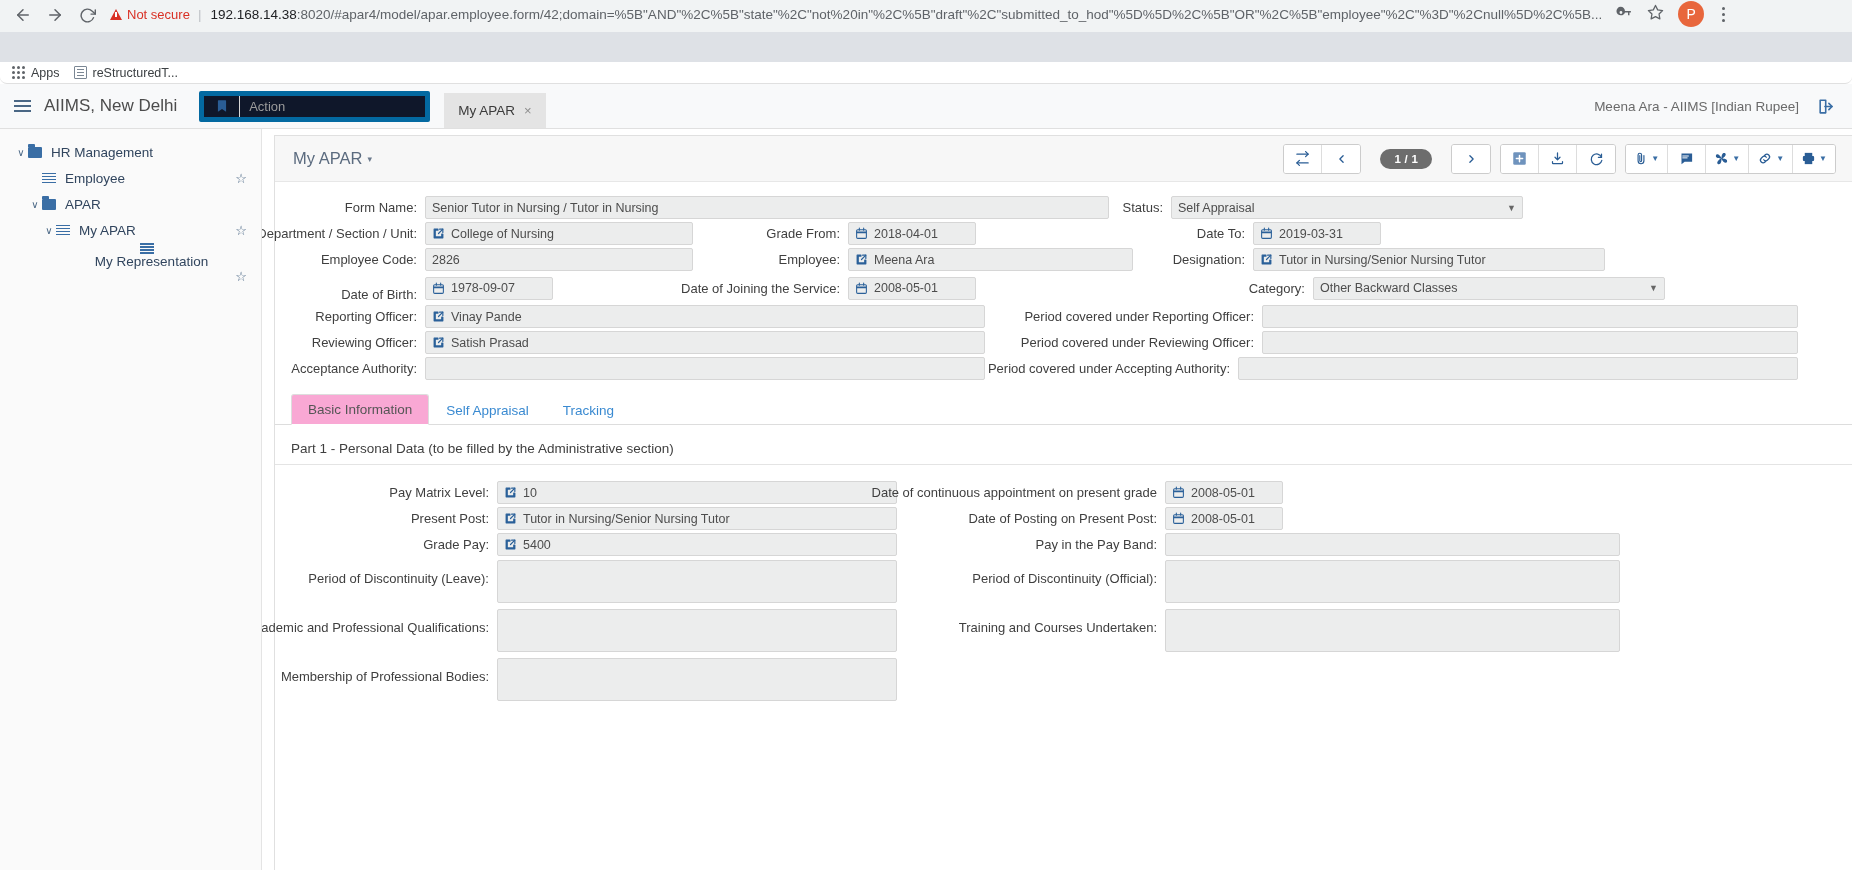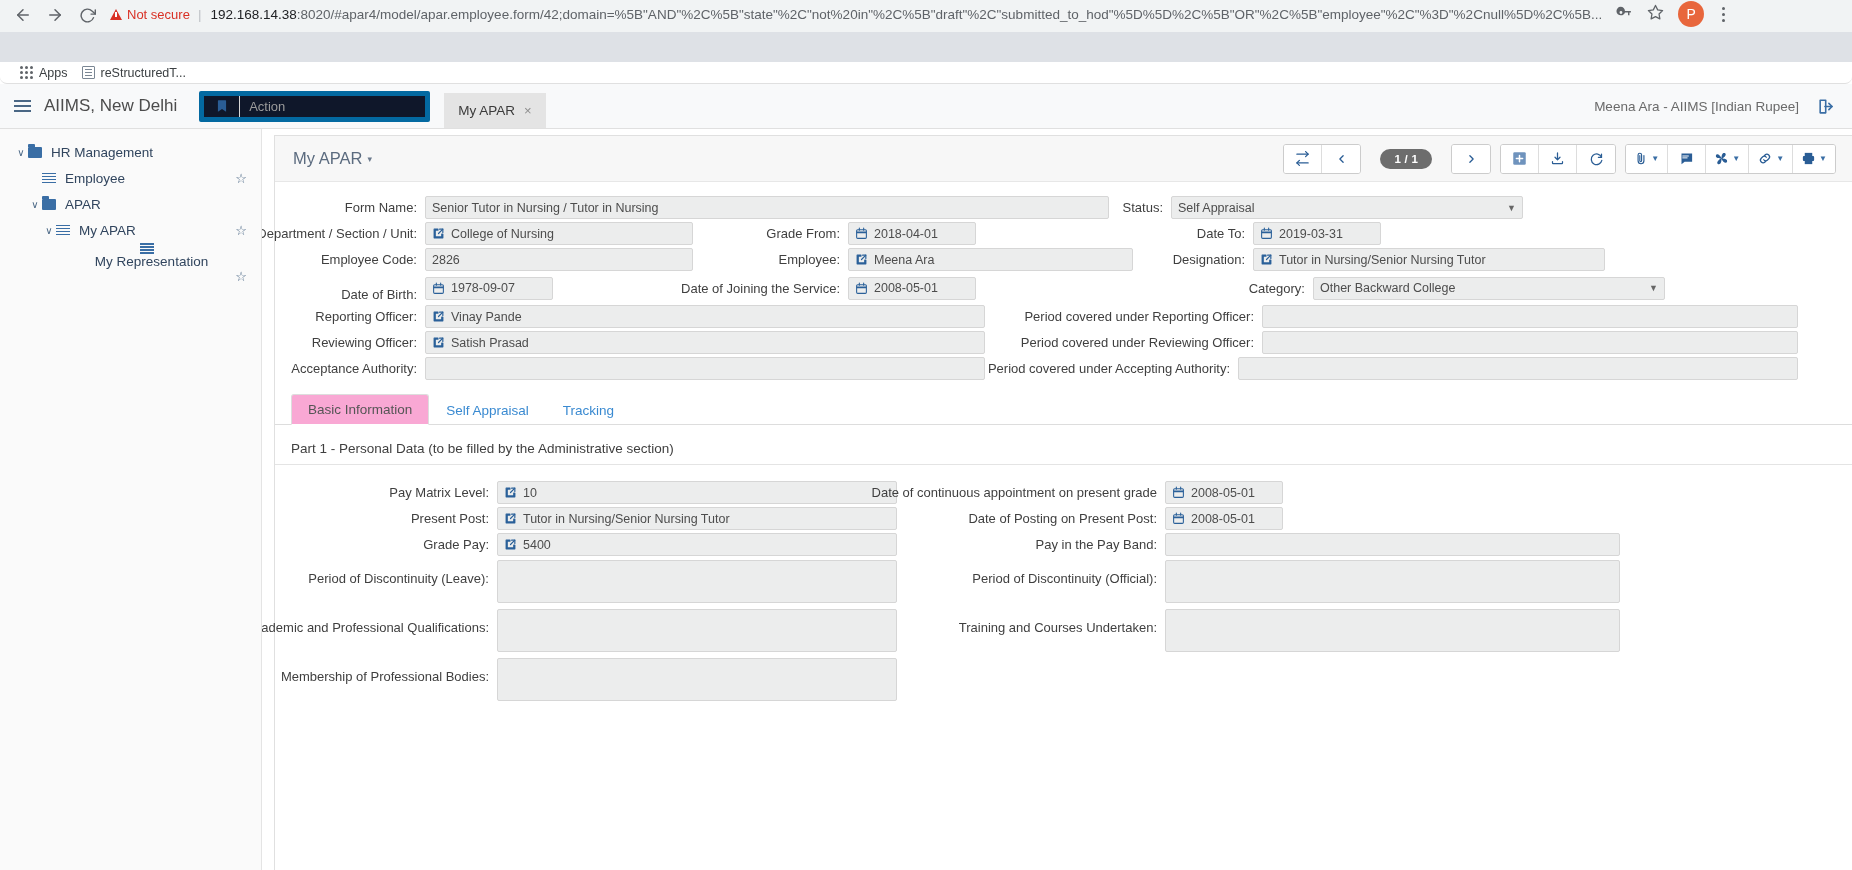--- a/index.html
+++ b/index.html
@@ -100,21 +100,21 @@
     display: flex; flex-direction: column; gap: 3px; align-items: center;
     padding: 0 4px;
   }
   .kebab span { width: 3px; height: 3px; border-radius: 50%; background: #5f6368; display:block; }
 
   .bookmark-bar {
     height: 22px;
     background: #fff;
     display: flex;
     align-items: center;
-    padding: 0 20px;
+    padding: 0 12px;
     gap: 14px;
     font-size: 12.5px;
     color: #3c4043;
     border-bottom: 1px solid #e0e0e0;
     border-radius: 7px;
   }
   .apps-grid {
     display: grid;
     grid-template-columns: repeat(3, 3px);
     grid-template-rows: repeat(3, 3px);
@@ -789,21 +789,21 @@
                   <path d="M3 10h18" stroke-width="3"></path>
                   <path d="M8 2v4M16 2v4" stroke-linecap="round"></path>
                 </svg>
             </span>
             <span>2008-05-01</span>
           </div>
           <div class="fcell" style="width:337px;justify-content:flex-end;">
             <span class="flabel">Category:</span>
           </div>
           <div class="finput" style="width:352px;">
-            <span>Other Backward College</span>
+            <span>Other Backward Classes</span>
             <span class="sel-arrow">▼</span>
           </div>
         </div>
 
         <div class="frow">
           <div class="fcell" style="width:150px;justify-content:flex-end;">
             <span class="flabel">Reporting Officer:</span>
           </div>
           <div class="finput" style="width:560px;">
             <span class="ext-ico">

